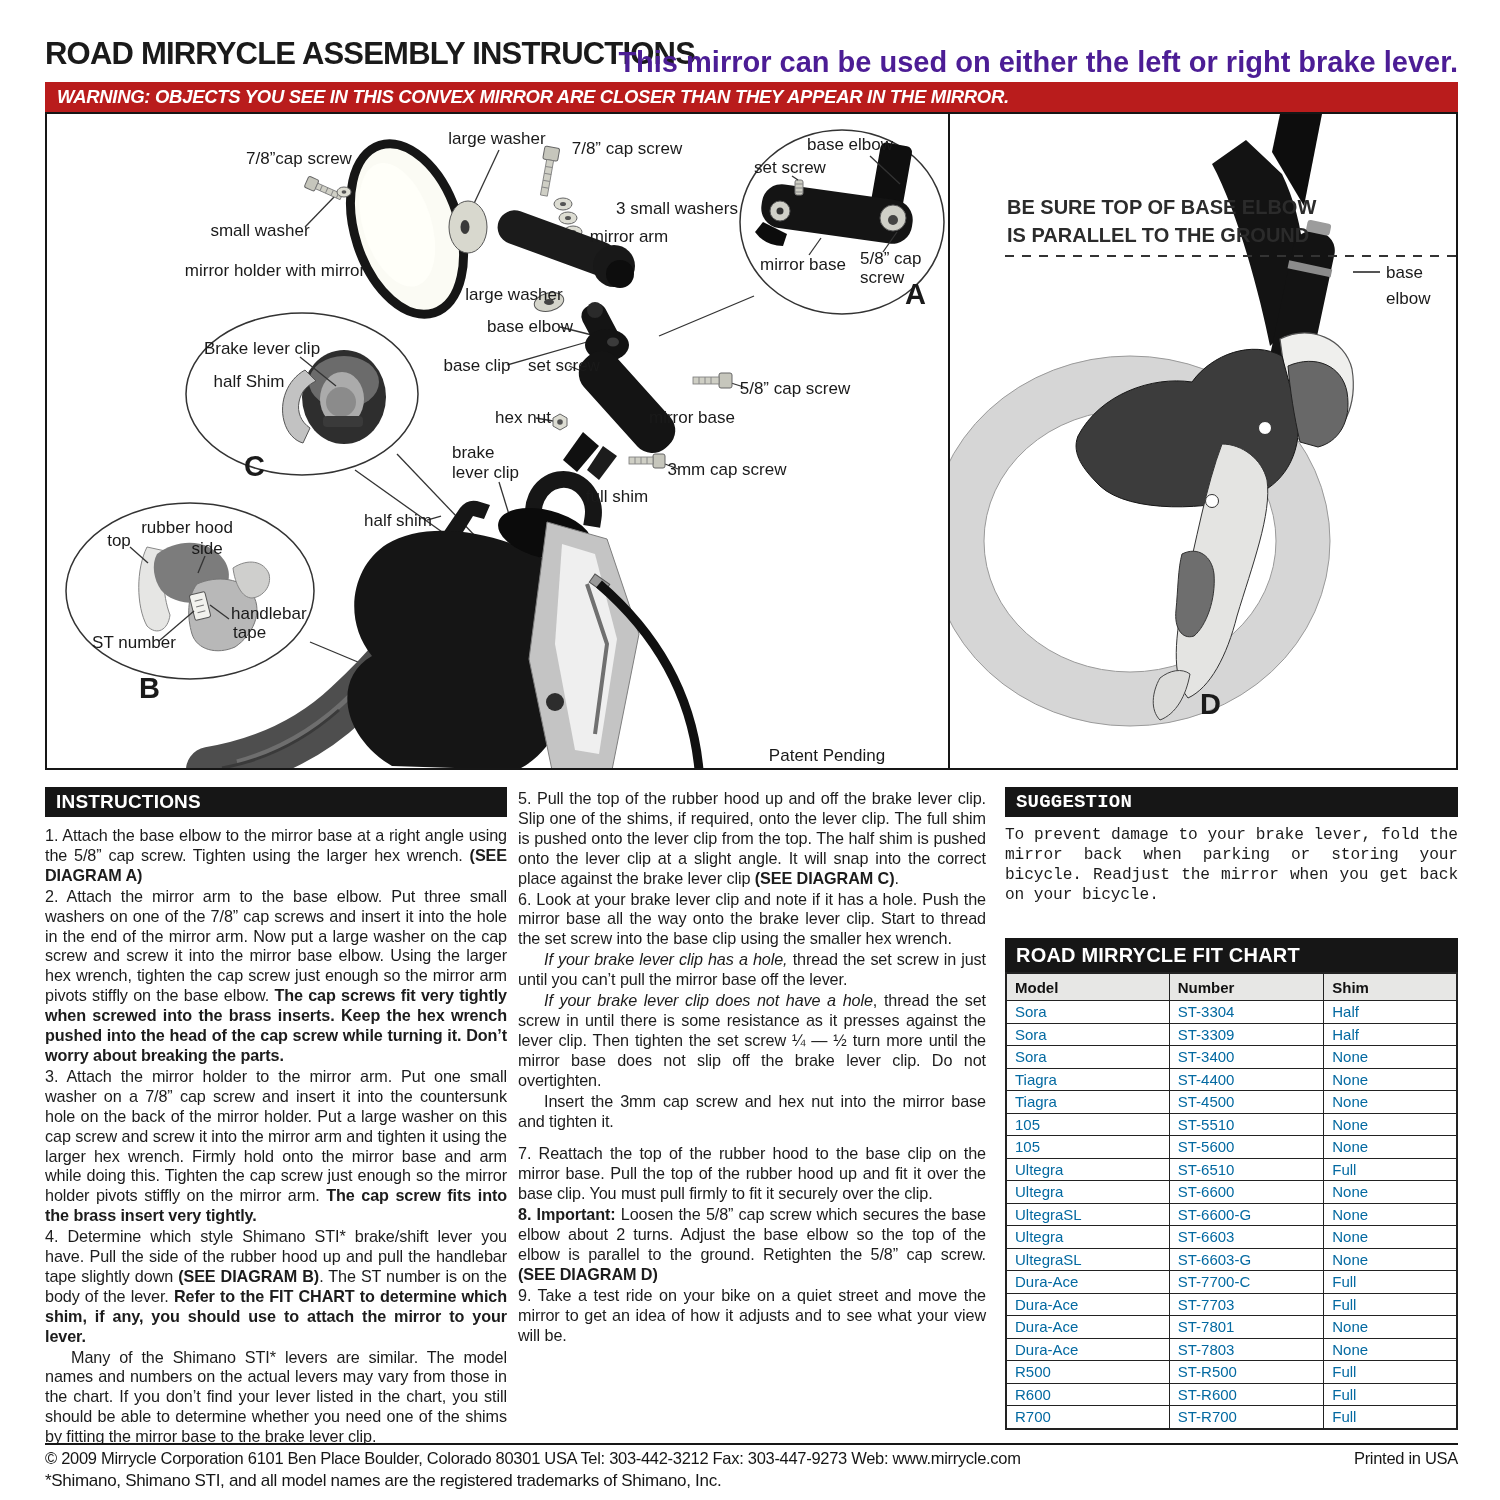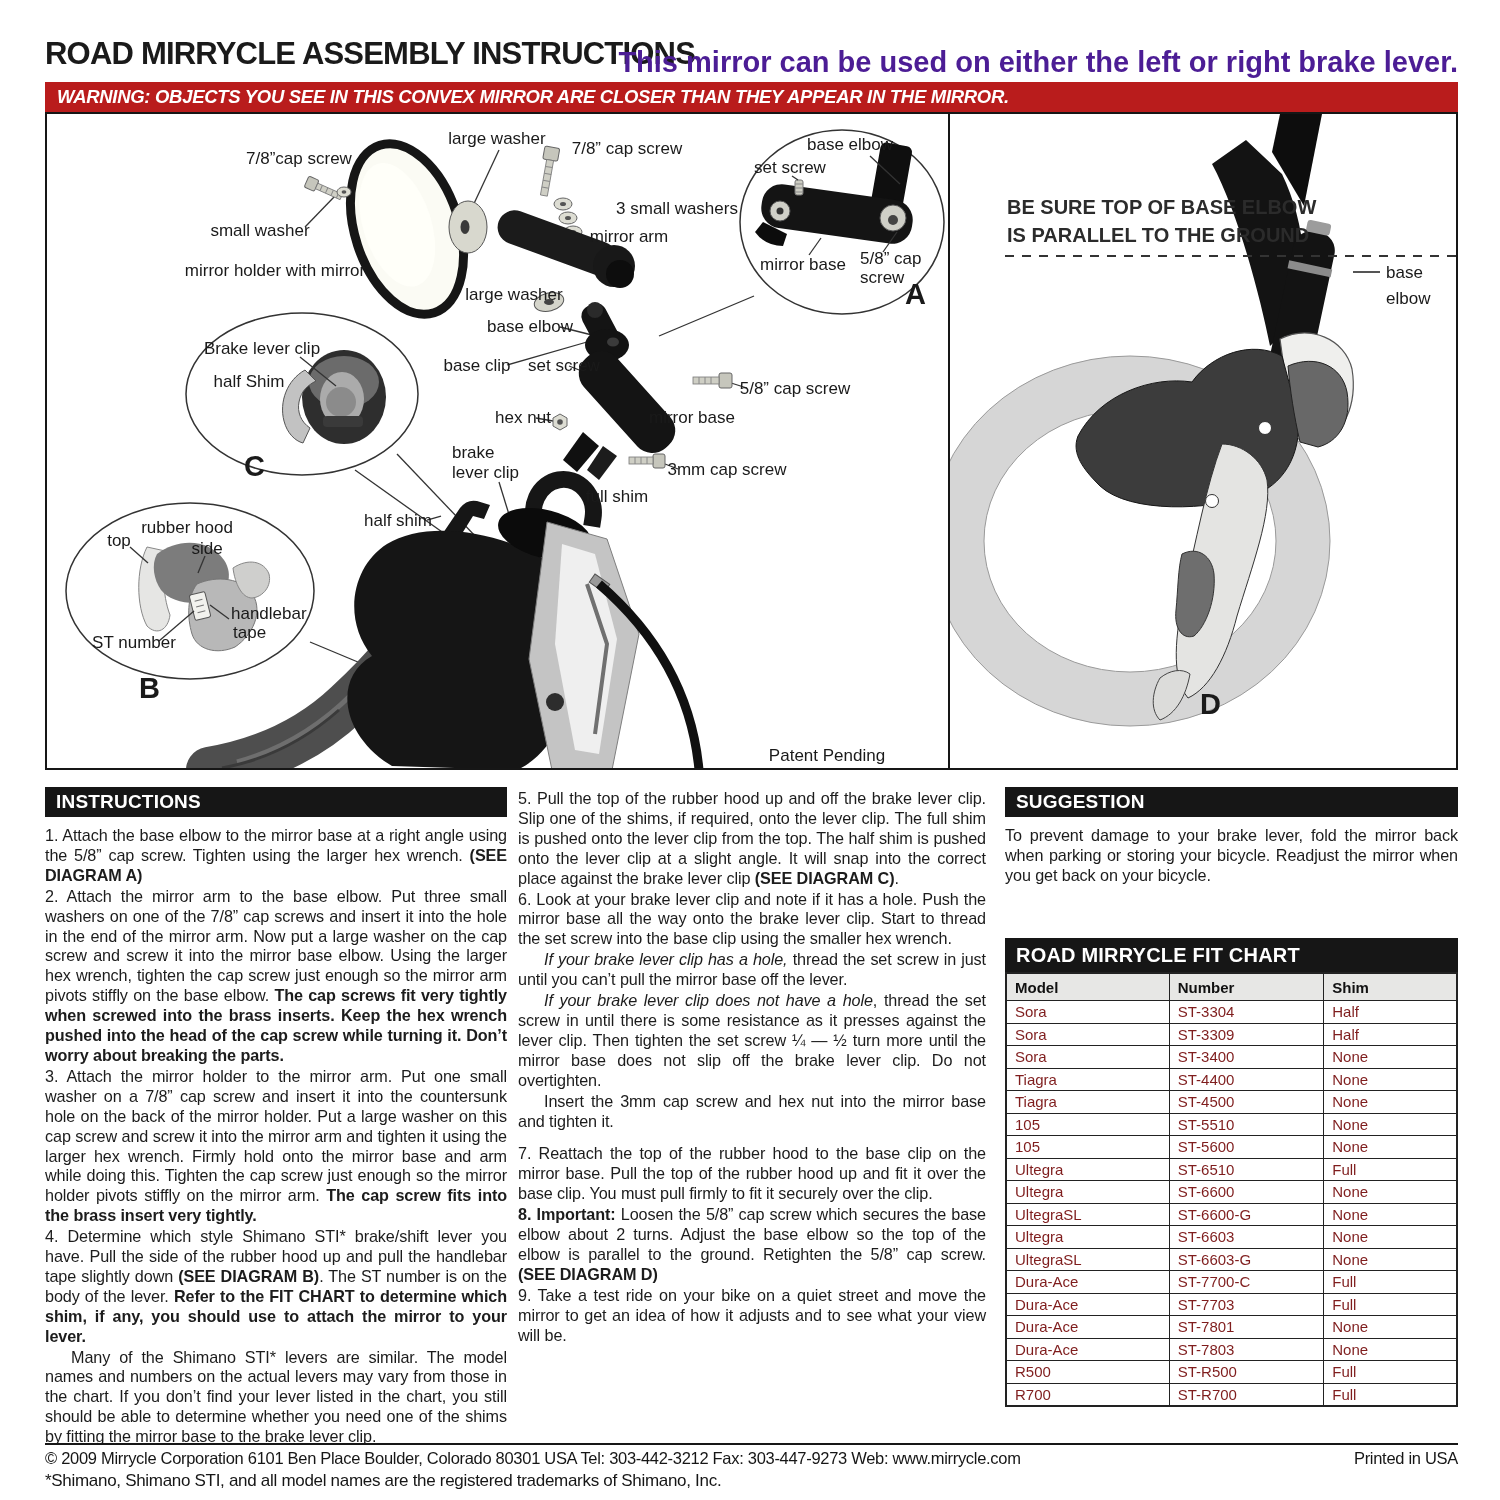--- a/index.html
+++ b/index.html
@@ -14,35 +14,35 @@
   .panel-left{width:903px;height:100%;border-right:2px solid #161616;box-sizing:border-box;background:#fff;}
   .panel-right{flex:1;height:100%;background:#fff;}
   svg text{font-family:"Liberation Sans",sans-serif;fill:#1a1a1a;}
   .lbl{font-size:17px;}
   .biglet{font-size:29px;font-weight:700;}
   .dnote{font-size:20px;font-weight:700;fill:#2b2b2b;}
   
   .col{position:absolute;top:787px;}
   .col1{left:45px;width:462px;}
   .col2{left:518px;width:468px;top:789px;}
-  .col3{left:1005px;width:453px;}
+  .col3{left:1005px;width:453px;font-family:Liberation Mono, monospace;}
   .secbar{background:#161616;color:#fff;font-weight:700;font-size:19px;height:30px;line-height:30px;padding-left:11px;letter-spacing:0.2px;}
   .body-p{margin:0 0 1px 0;font-size:16.2px;line-height:19.9px;text-align:justify;letter-spacing:-0.1px;color:#1c1c1c;}
   .body-p.indent{text-indent:26px;}
   .body-p.space{margin-top:13px;}
   .body-p .b{font-weight:700;}
   .body-p .i{font-style:italic;}
   .paras{margin-top:9px;}
   .banner{left:518px;top:1394px;width:468px;height:38px;background:#161616;color:#fff;
           font-weight:700;font-size:21px;line-height:38px;padding-left:14px;box-sizing:border-box;letter-spacing:-0.2px;}
   .chartbar{margin-top:0;background:#161616;color:#fff;font-weight:700;font-size:20px;height:34px;line-height:34px;padding-left:11px;letter-spacing:0.2px;}
   .fit-wrap{position:absolute;left:1005px;top:938px;width:453px;}
   table.fit{border-collapse:collapse;width:453px;border:2px solid #222;margin-top:0;}
   table.fit th{background:#e7e7e5;text-align:left;font-size:15px;font-weight:700;border:1px solid #222;height:26px;padding:0 0 0 8px;}
-  table.fit td{font-size:15px;border:1px solid #222;height:21.5px;padding:0 0 0 8px;color:#7f1d1d;}
+  table.fit td{font-size:15px;border:1px solid #222;height:21.5px;padding:0 0 0 8px;color:#0369a1;}
   .c-model{width:163px;} .c-num{width:155px;} .c-shim{width:133px;}
   .footer-rule{left:45px;top:1443px;width:1413px;height:0;border-top:2px solid #161616;}
   .foot1{left:45px;top:1449px;font-size:16.5px;letter-spacing:-0.3px;color:#161616;}
   .printed{right:42px;top:1449px;font-size:16.5px;letter-spacing:-0.3px;color:#161616;}
   .foot2{left:45px;top:1471px;font-size:17px;letter-spacing:-0.3px;color:#161616;}
 </style>
 </head>
 <body>
 
 <div class="page">
@@ -464,20 +464,25 @@
             <td>Dura-Ace</td>
             <td>ST-7803</td>
             <td>None</td>
           </tr>
           <tr>
             <td>R500</td>
             <td>ST-R500</td>
             <td>Full</td>
           </tr>
           <tr>
+            <td>R600</td>
+            <td>ST-R600</td>
+            <td>Full</td>
+          </tr>
+          <tr>
             <td>R700</td>
             <td>ST-R700</td>
             <td>Full</td>
           </tr>
         </tbody>
     </table>
   </div>
 
   <div class="abs footer-rule"></div>
   <div class="abs foot1">© 2009 Mirrycle Corporation  6101 Ben Place Boulder, Colorado 80301  USA  Tel: 303-442-3212 Fax: 303-447-9273  Web: www.mirrycle.com</div>

